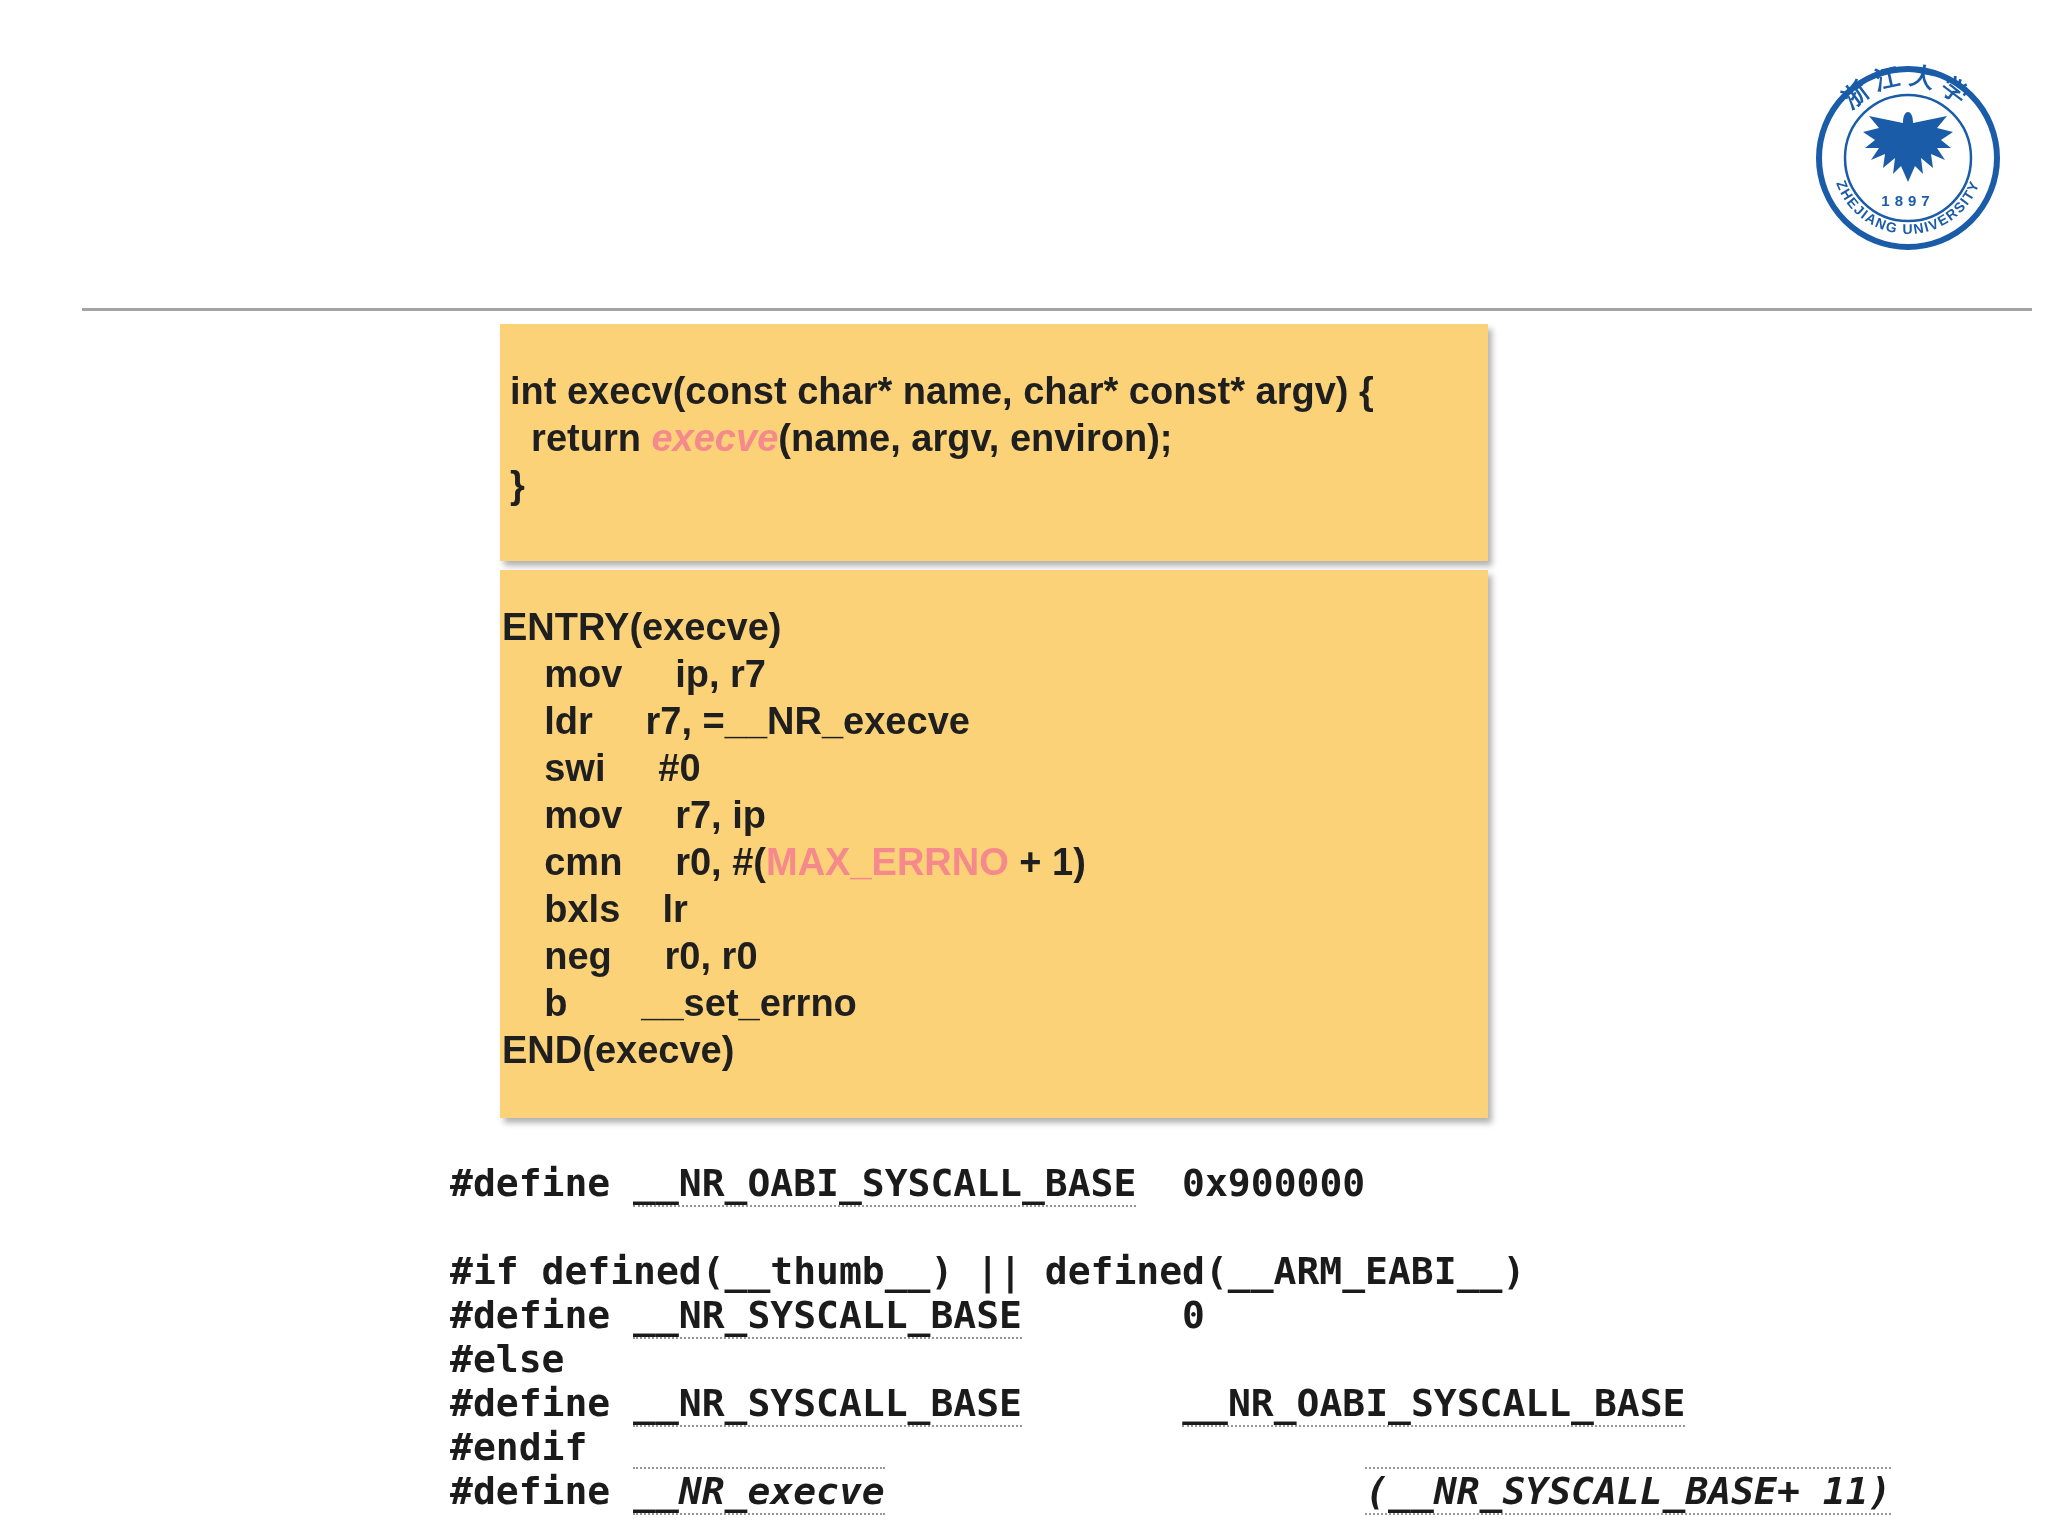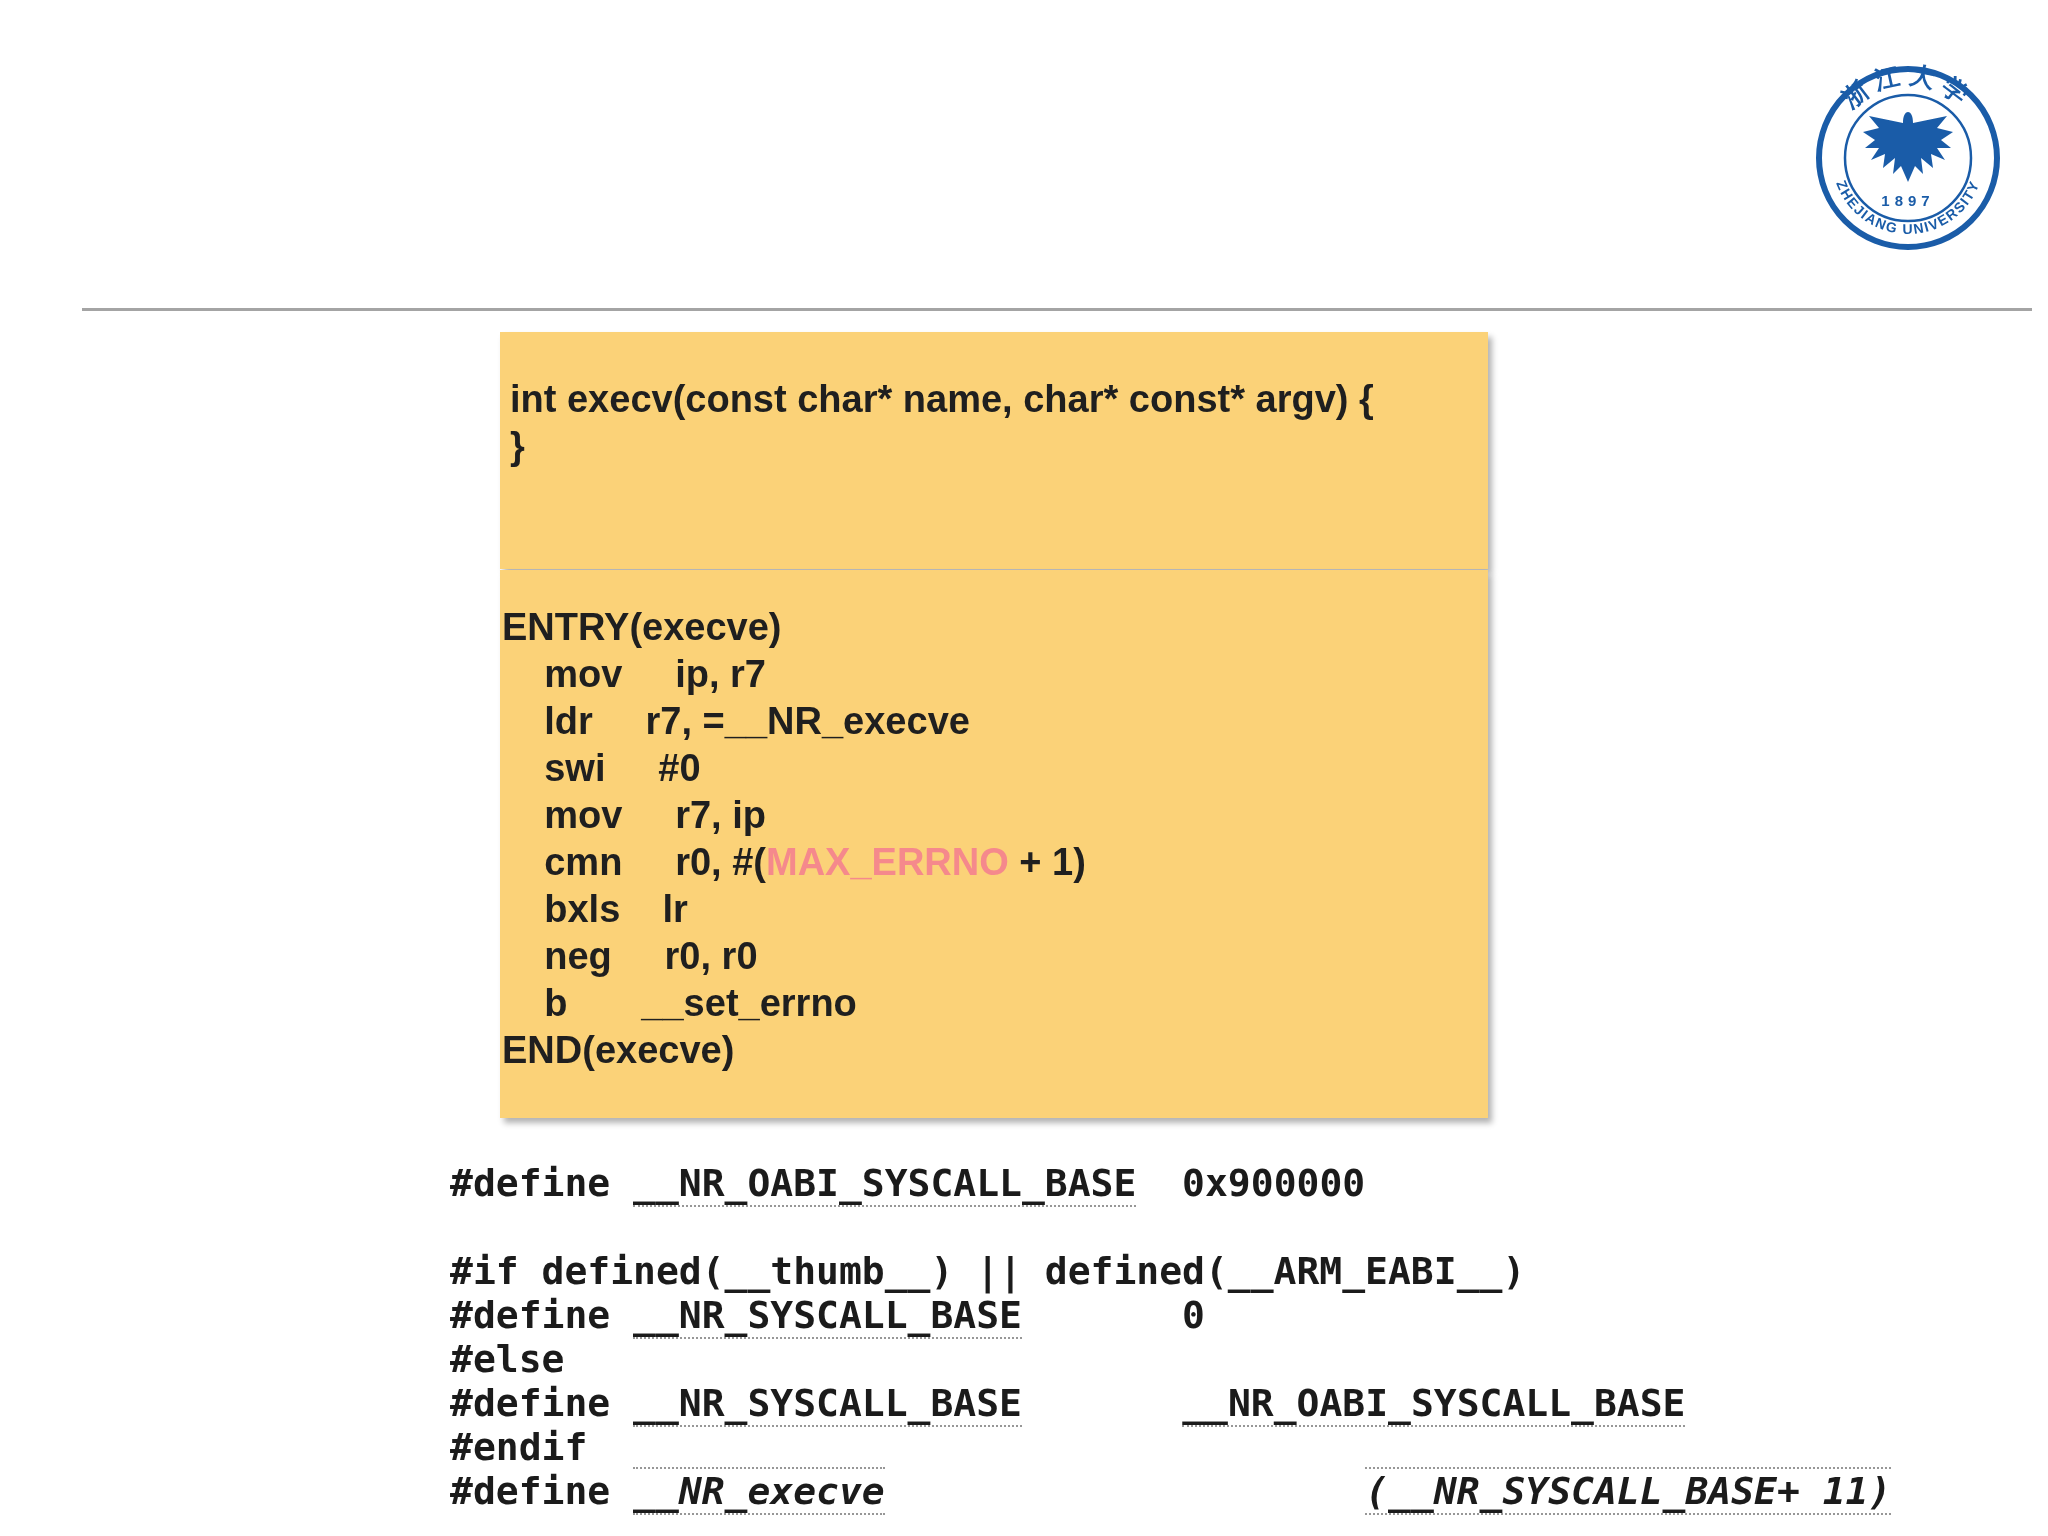--- a/index.html
+++ b/index.html
@@ -16,21 +16,21 @@
   .title .tr{font-weight:400;}
   
   .divider{position:absolute;left:82px;top:308px;width:1950px;height:3px;background:#a4a4a4;}
   
   .codebox{
     position:absolute;left:500px;width:988px;background:#FBD278;
     box-shadow:4px 5px 6px rgba(0,0,0,0.30);
     color:#1f1f1f;font-weight:700;font-size:38px;line-height:47px;
     white-space:pre;box-sizing:border-box;
   }
-  #cbox{top:332px;height:237px;padding:44px 0 0 10px;}
+  #cbox{top:324px;height:237px;padding:44px 0 0 10px;}
   #abox{top:570px;height:548px;padding:34px 0 0 2px;}
   .hl{color:#F5898C;}
   .it{font-style:italic;}
   
   .defines{
     position:absolute;left:450px;top:1161px;
     font-family:"DejaVu Sans Mono","Liberation Mono",monospace;
     font-size:38px;line-height:44px;font-weight:700;color:#1b1b1b;white-space:pre;
   }
   .u{border-bottom:2px dotted #979797;}
@@ -56,19 +56,19 @@
       <textPath href="#topArc" startOffset="50%" text-anchor="middle">浙江大学</textPath>
     </text>
     <text font-size="14" font-weight="700" fill="#1A5CA8" letter-spacing="1.5">
       <textPath href="#botArc" startOffset="50%" text-anchor="middle">ZHEJIANG UNIVERSITY</textPath>
     </text>
     <text x="96" y="144" font-size="15" font-weight="700" fill="#1A5CA8" letter-spacing="5" text-anchor="middle">1897</text>
   </svg>
 
   <div class="divider"></div>
 
-  <div class="codebox" id="cbox"><div><span>int execv(const char* name, char* const* argv) {</span></div><div><span>}</span></div></div>
+  <div class="codebox" id="cbox"><div><span>int execv(const char* name, char* const* argv) {</span></div><div><span>  return </span><span class="hl it">execve</span><span>(name, argv, environ);</span></div><div><span>}</span></div></div>
 
   <div class="codebox" id="abox"><div><span>ENTRY(execve)</span></div><div><span>    mov     ip, r7</span></div><div><span>    ldr     r7, =__NR_execve</span></div><div><span>    swi     #0</span></div><div><span>    mov     r7, ip</span></div><div><span>    cmn     r0, #(</span><span class="hl">MAX_ERRNO</span><span> + 1)</span></div><div><span>    bxls    lr</span></div><div><span>    neg     r0, r0</span></div><div><span>    b       __set_errno</span></div><div><span>END(execve)</span></div></div>
 
   <div class="defines"><div><span>#define </span><span class="u">__NR_OABI_SYSCALL_BASE</span><span>  0x900000</span></div><div><span> </span></div><div><span>#if defined(__thumb__) || defined(__ARM_EABI__)</span></div><div><span>#define </span><span class="u">__NR_SYSCALL_BASE</span><span>       0</span></div><div><span>#else</span></div><div><span>#define </span><span class="u">__NR_SYSCALL_BASE</span><span>       </span><span class="u">__NR_OABI_SYSCALL_BASE</span></div><div><span>#endif</span></div><div><span>#define </span><span class="u2">__NR_execve</span><span>                     </span><span class="u2">(__NR_SYSCALL_BASE+ 11)</span></div></div>
 
 </div>
 
 </body></html>

